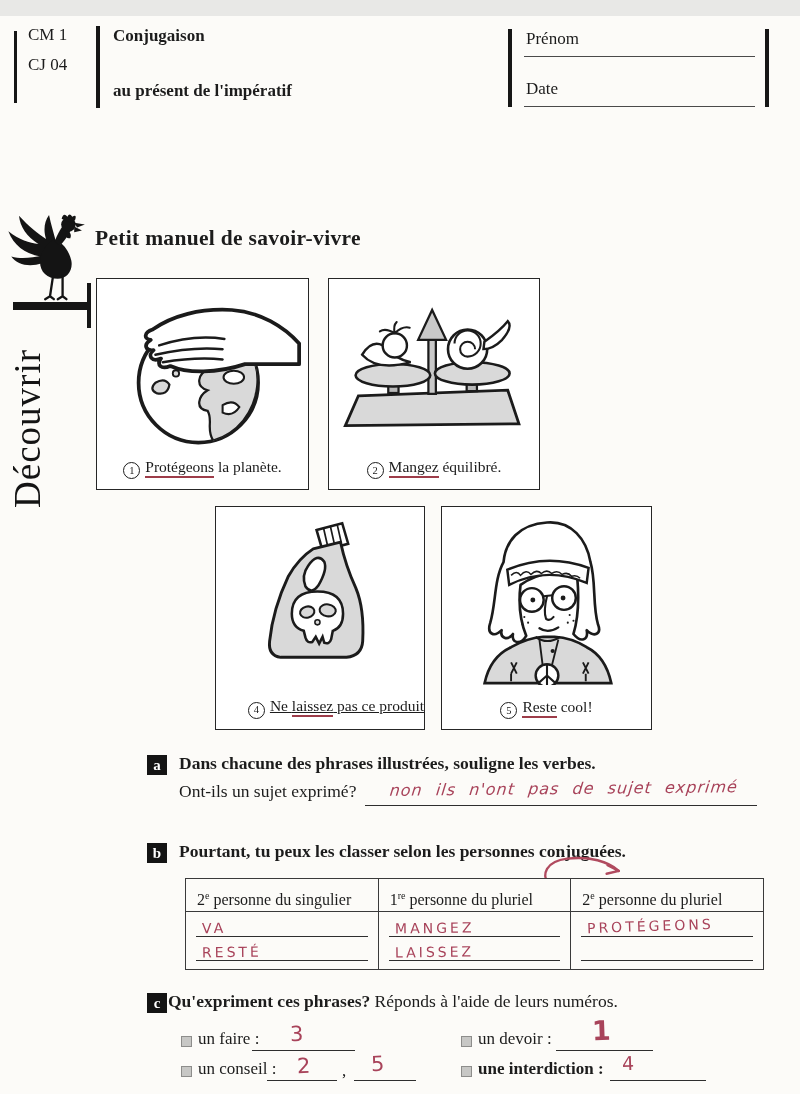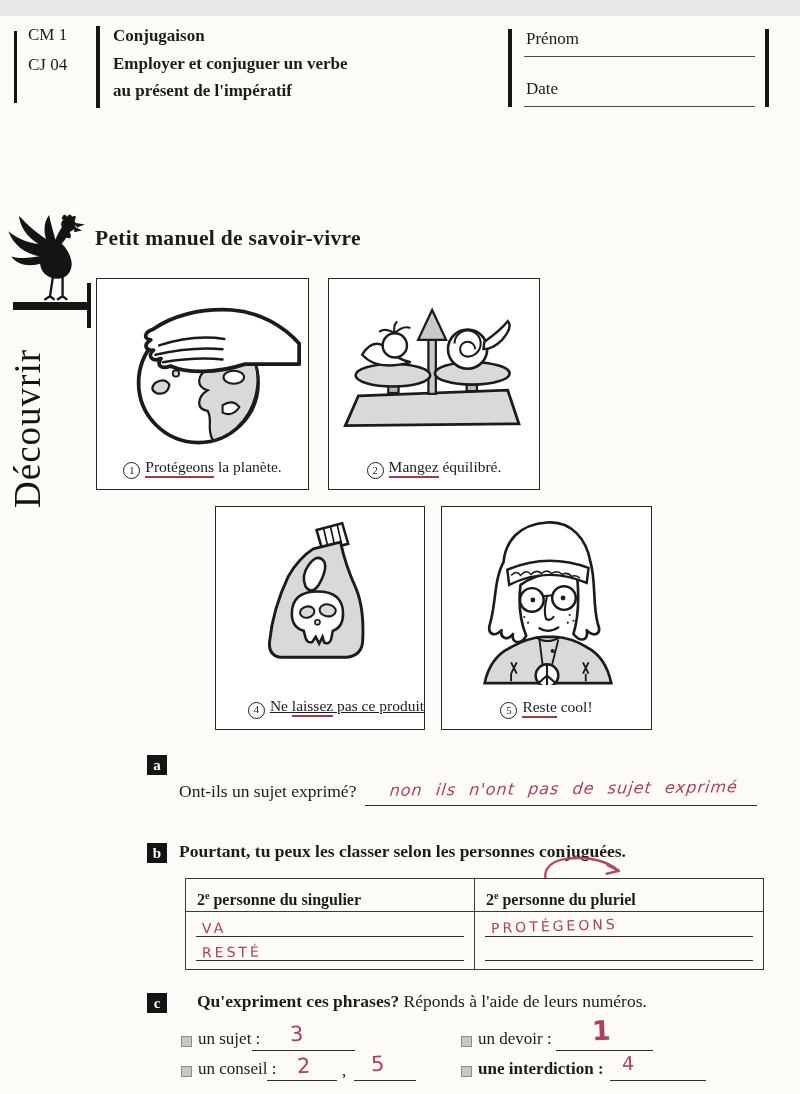--- a/index.html
+++ b/index.html
@@ -44,41 +44,40 @@
   .hw-sentence{
     position:absolute;font-size:16px;font-style:italic;
     transform:skewX(-7deg) rotate(-.6deg);letter-spacing:1px;word-spacing:7px;white-space:nowrap;
   }
   .hw-caps{letter-spacing:3px;font-size:14px;transform:rotate(-.8deg);white-space:nowrap;}
   .hw-digit{position:absolute;font-size:21px;transform:rotate(-2deg);}
   
   .tableB{position:absolute;left:185px;top:862px;width:577px;height:90px;display:flex;border:1.6px solid #3a3a3a;background:#fcfbf8;}
   .tcol{position:relative;flex:1;}
   .tcol + .tcol{border-left:1.6px solid #3a3a3a;}
-  .thead{height:32px;line-height:33px;border-bottom:1.6px solid #3a3a3a;font-size:16px;padding-left:11px;white-space:nowrap;overflow:hidden;font-weight:bold;}
+  .thead{height:32px;line-height:33px;border-bottom:1.6px solid #3a3a3a;font-size:16px;padding-left:11px;white-space:nowrap;overflow:hidden;}
   .thead sup{font-size:10px;}
   .tbody{position:relative;height:56px;}
   .bline{position:absolute;left:10px;right:10px;border-bottom:1.7px solid #2e2e2e;}
   .tans{position:absolute;left:16px;}
   
   .sq{position:absolute;width:9px;height:9px;background:#c7c7c5;border:1px solid #8d8d8b;}
   .clabel{position:absolute;font-size:17px;white-space:nowrap;}
   .cblank{position:absolute;border-bottom:1.7px solid #2e2e2e;height:0;}
 </style>
 </head>
 <body>
 
 <div class="sheet">
 
   <div class="bar" style="left:14px;top:15px;width:3px;height:72px;"></div>
   <div class="abs serif17" style="left:28px;top:10px;">CM 1</div>
   <div class="abs serif17" style="left:28px;top:40px;">CJ 04</div>
   <div class="bar" style="left:96px;top:10px;width:4px;height:82px;"></div>
   <div class="abs serif17 bold" style="left:113px;top:11px;">Conjugaison</div>
-  <div class="abs serif17 bold" style="left:113px;top:39px;">Employer et conjuguer un verbe</div>
   <div class="abs serif17 bold" style="left:113px;top:66px;">au présent de l'impératif</div>
 
   <div class="bar" style="left:508px;top:13px;width:4px;height:78px;"></div>
   <div class="abs serif17" style="left:526px;top:14px;">Prénom</div>
   <div class="hline" style="left:524px;top:40px;width:231px;"></div>
   <div class="abs serif17" style="left:526px;top:64px;">Date</div>
   <div class="hline" style="left:524px;top:90px;width:231px;"></div>
   <div class="bar" style="left:765px;top:13px;width:4px;height:78px;"></div>
 
   <svg class="abs" style="left:6px;top:196px;" width="88" height="92" viewBox="0 0 90 95">
@@ -194,20 +193,21 @@
       <path d="M92,134 L96,166 M112,134 L104,166" fill="none" stroke="#1b1b1b" stroke-width="2"></path>
       <circle cx="100" cy="172" r="12" fill="#fff" stroke="#1b1b1b" stroke-width="2.6"></circle>
       <path d="M100,160 L100,184 M100,172 L91,180 M100,172 L109,180" stroke="#1b1b1b" stroke-width="2.2" fill="none"></path>
     </svg>
     <div class="cap">
       <span class="circ">5</span><span></span><span class="verb">Reste</span><span> cool!</span>
     </div>
   </div>
 
   <div class="badge" style="left:147px;top:739px;">a</div>
+  <div class="instr bold" style="left:179px;top:737px;">Dans chacune des phrases illustrées, souligne les verbes.</div>
   <div class="instr" style="left:179px;top:765px;">Ont-ils un sujet exprimé?</div>
   <div class="hline" style="left:365px;top:789px;width:392px;border-top-width:1.8px;border-top-color:#2e2e2e;"></div>
   <div class="hw hw-sentence" style="left:390px;top:763px;">non ils n'ont pas de sujet exprimé</div>
 
   <div class="badge" style="left:147px;top:827px;">b</div>
   <div class="instr bold" style="left:179px;top:825px;">Pourtant, tu peux les classer selon les personnes conjuguées.</div>
 
   <svg class="abs" style="left:536px;top:838px;" width="96" height="32" viewBox="0 0 96 34">
     <g stroke="#b04a5e" stroke-width="2.5" fill="none" stroke-linecap="round">
       <path d="M10,32 C3,22 7,8 30,5 C54,2 74,8 85,18"></path>
@@ -219,35 +219,44 @@
     <div class="tcol">
       <div class="thead"><span>2</span><sup>e</sup><span> personne du singulier</span></div>
       <div class="tbody">
         <div class="bline" style="top:24px;"></div>
         <div class="bline" style="top:48px;"></div>
         <div class="tans hw hw-caps" style="top:8px;">VA</div>
         <div class="tans hw hw-caps" style="top:32px;">RESTÉ</div>
       </div>
     </div>
     <div class="tcol">
+      <div class="thead"><span>1</span><sup>re</sup><span> personne du pluriel</span></div>
+      <div class="tbody">
+        <div class="bline" style="top:24px;"></div>
+        <div class="bline" style="top:48px;"></div>
+        <div class="tans hw hw-caps" style="top:8px;">MANGEZ</div>
+        <div class="tans hw hw-caps" style="top:32px;">LAISSEZ</div>
+      </div>
+    </div>
+    <div class="tcol">
       <div class="thead"><span>2</span><sup>e</sup><span> personne du pluriel</span></div>
       <div class="tbody">
         <div class="bline" style="top:24px;"></div>
         <div class="bline" style="top:48px;"></div>
         <div class="tans hw hw-caps" style="top:6px;transform:rotate(-2deg);">PROTÉGEONS</div>
         <div class="tans hw hw-caps" style="top:32px;"></div>
       </div>
     </div>
   </div>
 
   <div class="badge" style="left:147px;top:977px;">c</div>
-  <div class="instr" style="left:197px;top:975px;"><span class="bold">Qu'expriment ces phrases?</span><span> Réponds à l'aide de leurs numéros.</span></div>
+  <div class="instr" style="left:168px;top:975px;"><span class="bold">Qu'expriment ces phrases?</span><span> Réponds à l'aide de leurs numéros.</span></div>
 
   <div class="sq" style="left:181px;top:1020px;"></div>
-  <div class="clabel" style="left:198px;top:1013px;">un sujet :</div>
+  <div class="clabel" style="left:198px;top:1013px;">un faire :</div>
   <div class="cblank" style="left:252px;top:1034px;width:103px;"></div>
   <div class="hw hw-digit" style="left:290px;top:1006px;">3</div>
 
   <div class="sq" style="left:461px;top:1020px;"></div>
   <div class="clabel" style="left:478px;top:1013px;">un devoir :</div>
   <div class="cblank" style="left:556px;top:1034px;width:97px;"></div>
   <div class="hw hw-digit" style="left:592px;top:999px;font-size:27px;font-weight:bold;">1</div>
 
   <div class="sq" style="left:181px;top:1050px;"></div>
   <div class="clabel" style="left:198px;top:1043px;">un conseil :</div>

